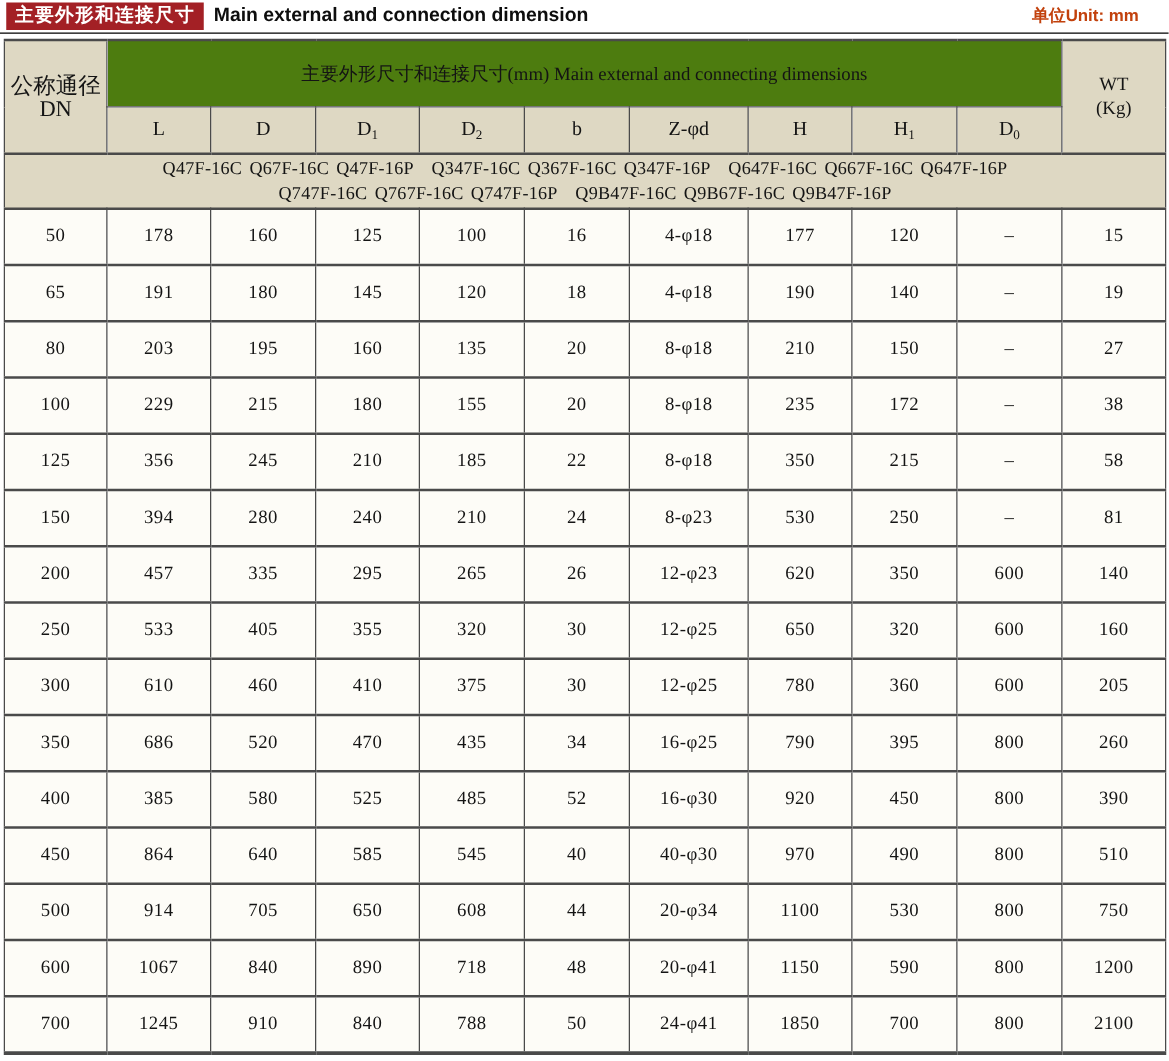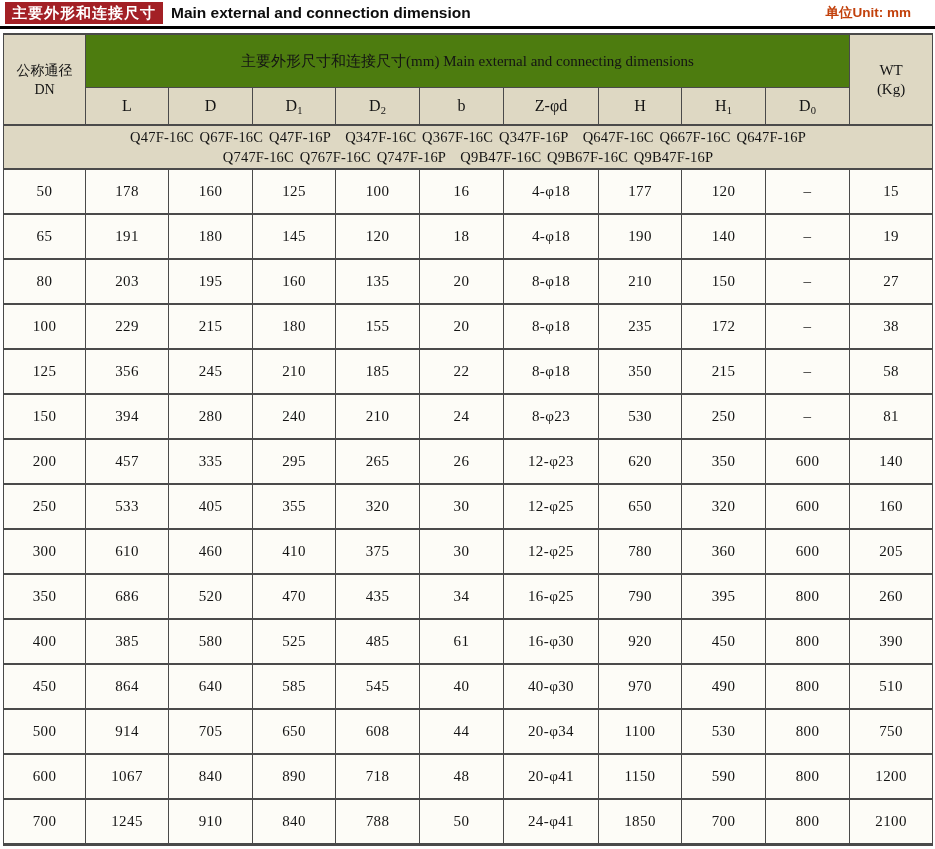--- a/index.html
+++ b/index.html
@@ -7,21 +7,21 @@
     width:935px; height:849px; background:#ffffff;
     font-family:"Liberation Serif","DejaVu Serif",serif;
     color:#141414;
     -webkit-font-smoothing:antialiased;
   }
   .page { width:935px; height:849px; overflow:hidden; }
 
   
   .title-bar {
     height:24px; padding:2px 6px 0 5px;
-    border-bottom:3px solid #000000;
+    border-bottom:1px solid #000000;
     background:#ffffff;
     white-space:nowrap;
   }
   .badge {
     display:inline-block;
     background:#a32025; color:#ffffff;
     font-family:"Liberation Sans","DejaVu Sans",sans-serif;
     font-weight:bold; font-size:15px; line-height:17px;
     padding:2px 7px 3px 7px; letter-spacing:1px;
     vertical-align:top;
@@ -48,21 +48,21 @@
   }
   .spec-table th, .spec-table td {
     border:1px solid #4a4a4a;
     border-top-width:2px; border-bottom-width:2px;
     padding:0; overflow:hidden;
     font-weight:normal;
   }
   .beige { background:#ded8c3; }
   td.data-cell, tbody td { background:#fdfcf7; }
 
-  .hdr-dn { font-size:14px; line-height:19px; }
+  .hdr-dn { font-size:18px; line-height:19px; }
   .hdr-wt { font-size:15px; line-height:19px; }
   .hdr-span { height:52px; font-size:15px; border-bottom-width:1px !important; }
   tr.hdr2 th { height:36px; font-size:16px; border-top-width:1px !important; }
   .subsc { font-size:10.5px; vertical-align:-3px; }
 
   tr.model-row td {
     height:42px; font-size:14.5px; line-height:20px;
     word-spacing:2px; letter-spacing:0.2px;
   }
   tbody td {
@@ -254,21 +254,21 @@
           <td>395</td>
           <td>800</td>
           <td>260</td>
         </tr>
         <tr>
           <td>400</td>
           <td>385</td>
           <td>580</td>
           <td>525</td>
           <td>485</td>
-          <td>61</td>
+          <td>52</td>
           <td>16-φ30</td>
           <td>920</td>
           <td>450</td>
           <td>800</td>
           <td>390</td>
         </tr>
         <tr>
           <td>450</td>
           <td>864</td>
           <td>640</td>

